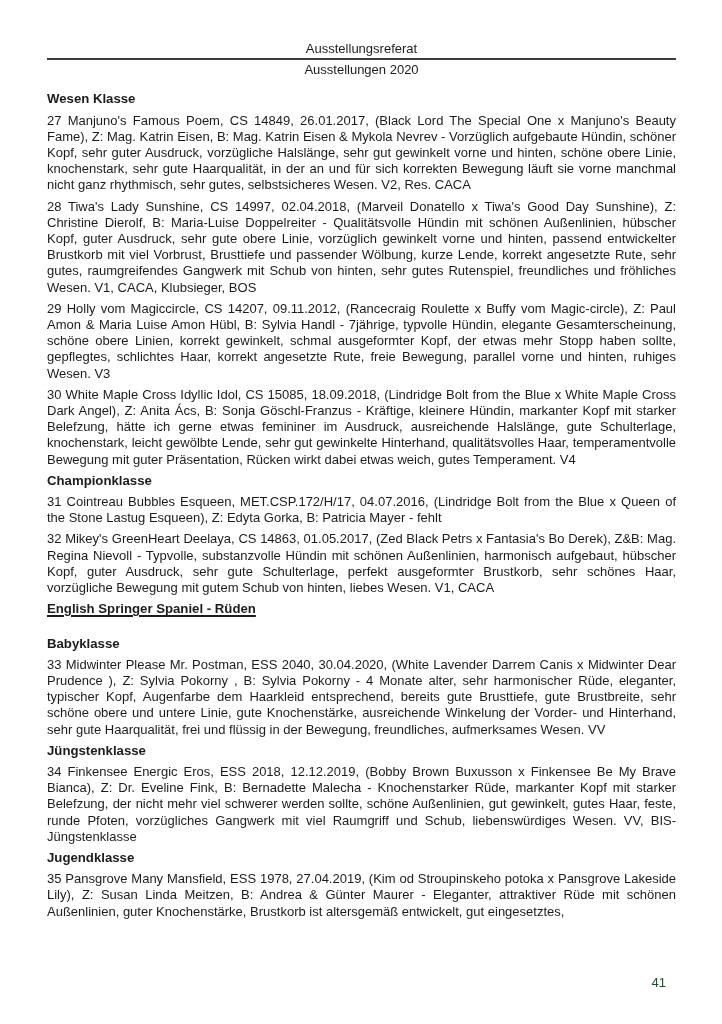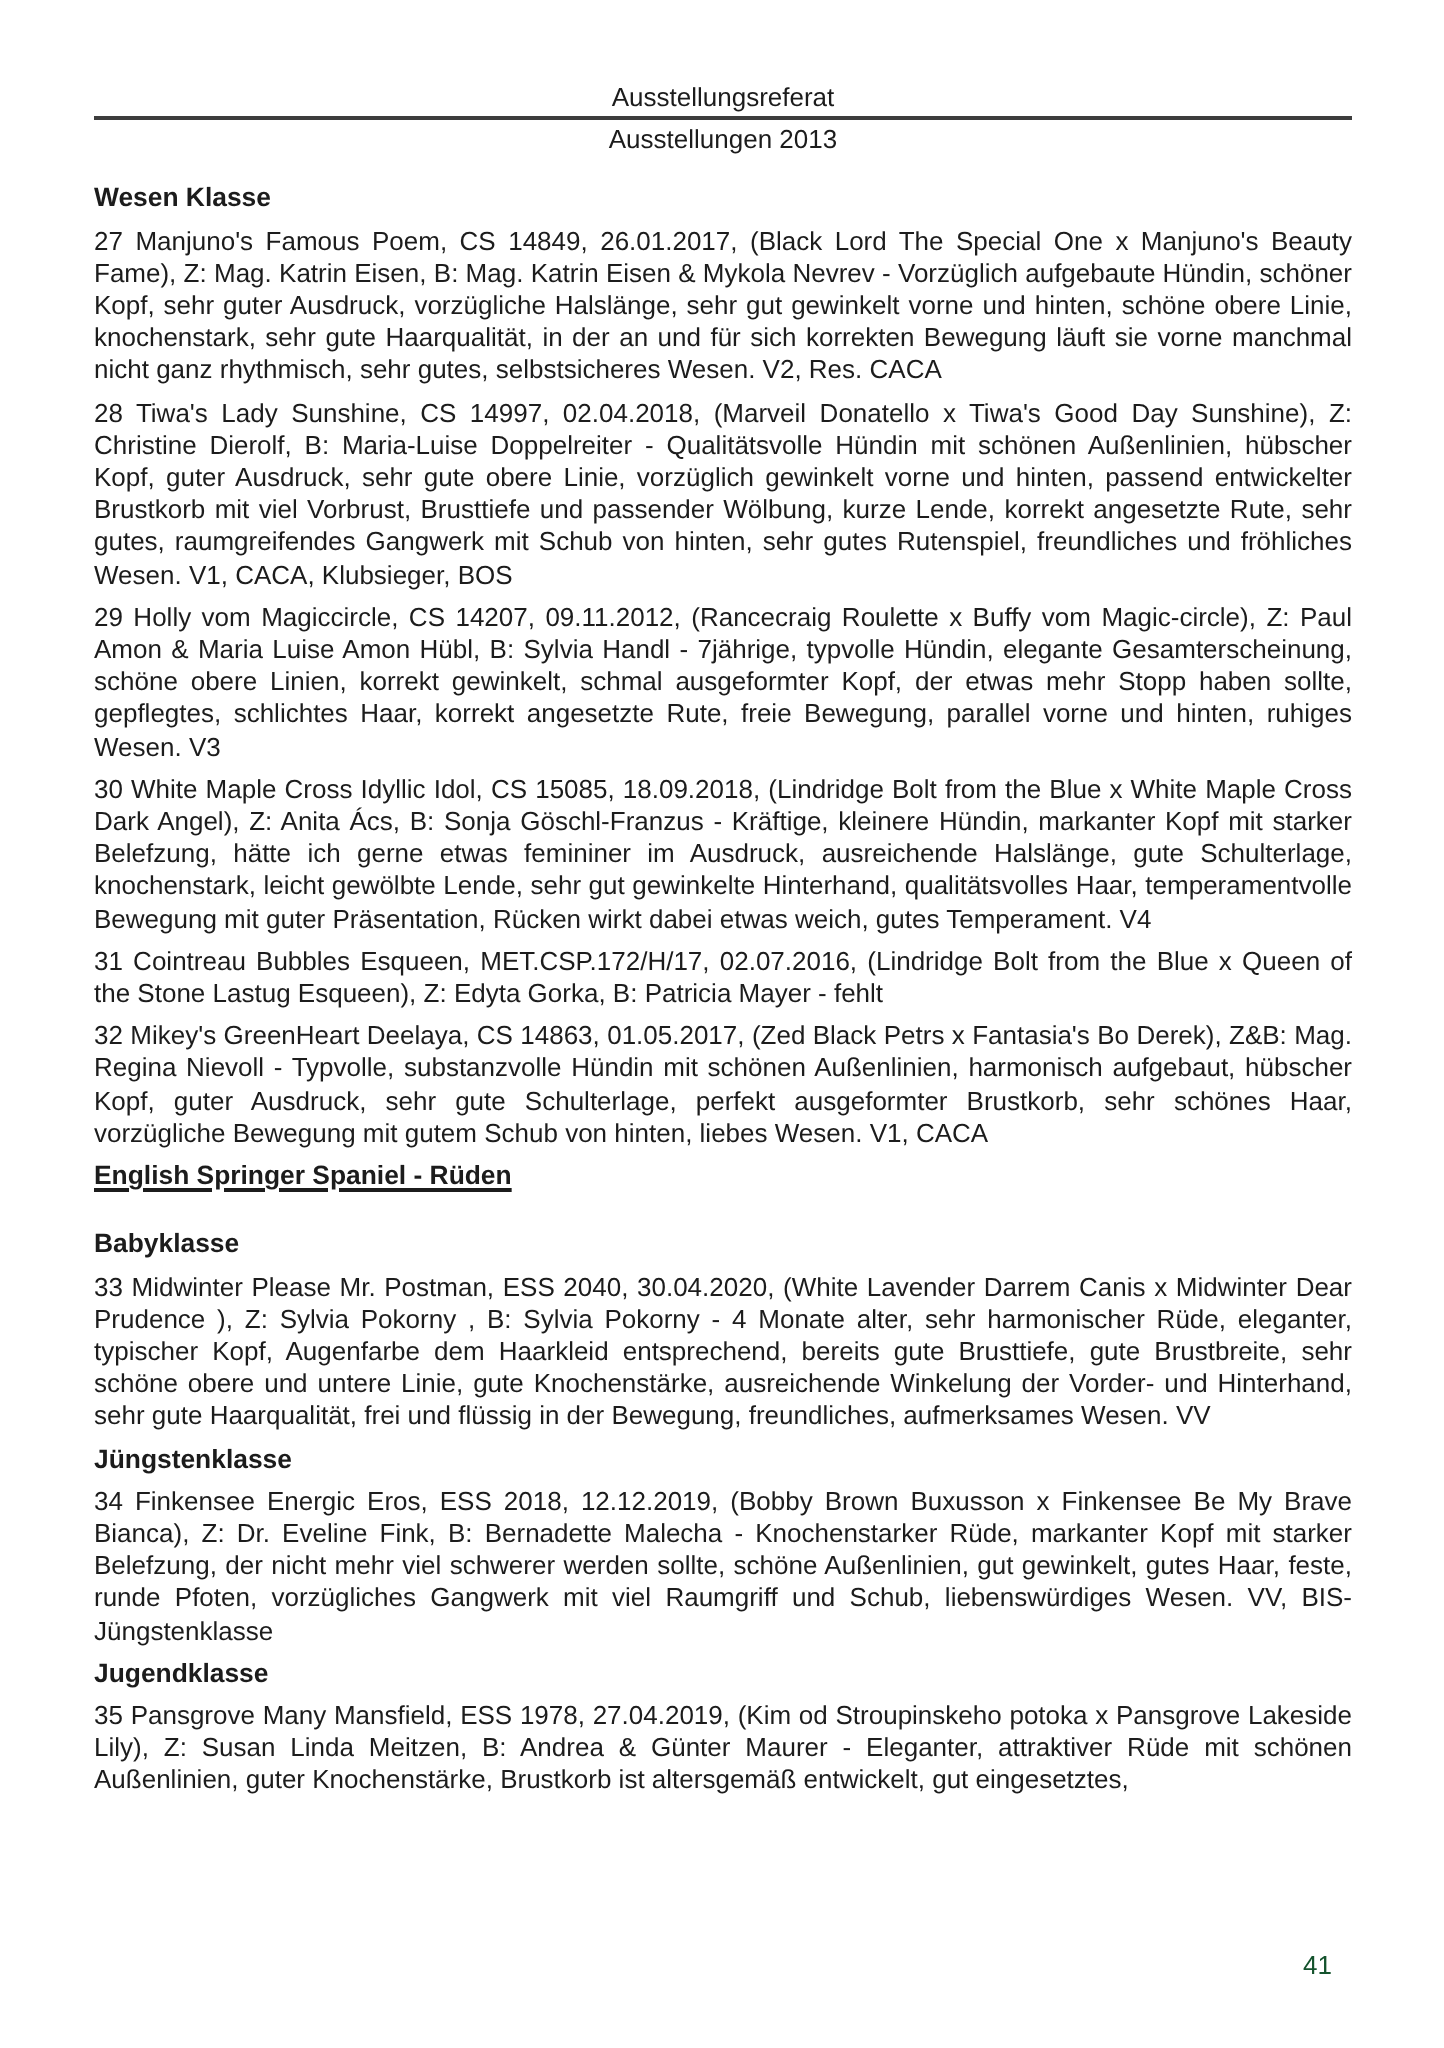--- a/index.html
+++ b/index.html
@@ -61,30 +61,31 @@
   }
 </style>
 </head>
 <body>
 
 <div class="page">
 
   <div class="doc-header">
     <div class="hdr-line">Ausstellungsreferat</div>
     <div class="hdr-rule"></div>
-    <div class="hdr-line">Ausstellungen 2013</div>
+    <div class="hdr-line">Ausstellungen 2020</div>
   </div>
 
   <div class="doc-body">
       <div class="class-heading">Wesen Klasse</div>
       <p class="entry">27 Manjuno's Famous Poem, CS 14849, 26.01.2017, (Black Lord The Special One x Manjuno's Beauty Fame), Z: Mag. Katrin Eisen, B: Mag. Katrin Eisen &amp; Mykola Nevrev - Vorzüglich aufgebaute Hündin, schöner Kopf, sehr guter Ausdruck, vorzügliche Halslänge, sehr gut gewinkelt vorne und hinten, schöne obere Linie, knochenstark, sehr gute Haarqualität, in der an und für sich korrekten Bewegung läuft sie vorne manchmal nicht ganz rhythmisch, sehr gutes, selbstsicheres Wesen. V2, Res. CACA</p>
       <p class="entry">28 Tiwa's Lady Sunshine, CS 14997, 02.04.2018, (Marveil Donatello x Tiwa's Good Day Sunshine), Z: Christine Dierolf, B: Maria-Luise Doppelreiter - Qualitätsvolle Hündin mit schönen Außenlinien, hübscher Kopf, guter Ausdruck, sehr gute obere Linie, vorzüglich gewinkelt vorne und hinten, pas­send entwickelter Brustkorb mit viel Vorbrust, Brusttiefe und passender Wölbung, kurze Lende, korrekt angesetzte Rute, sehr gutes, raumgreifendes Gangwerk mit Schub von hinten, sehr gutes Rutenspiel, freundliches und fröhliches Wesen. V1, CACA, Klubsieger, BOS</p>
       <p class="entry">29 Holly vom Magiccircle, CS 14207, 09.11.2012, (Rancecraig Roulette x Buffy vom Magic-circle), Z: Paul Amon &amp; Maria Luise Amon Hübl, B: Sylvia Handl - 7jährige, typvolle Hündin, elegante Gesamt­erscheinung, schöne obere Linien, korrekt gewinkelt, schmal ausgeformter Kopf, der etwas mehr Stopp haben sollte, gepflegtes, schlichtes Haar, korrekt angesetzte Rute, freie Bewegung, parallel vorne und hinten, ruhiges Wesen. V3</p>
       <p class="entry">30 White Maple Cross Idyllic Idol, CS 15085, 18.09.2018, (Lindridge Bolt from the Blue x White Maple Cross Dark Angel), Z: Anita Ács, B: Sonja Göschl-Franzus - Kräftige, kleinere Hündin, mar­kanter Kopf mit starker Belefzung, hätte ich gerne etwas femininer im Ausdruck, ausreichende Hals­länge, gute Schulterlage, knochenstark, leicht gewölbte Lende, sehr gut gewinkelte Hinterhand, qualitätsvolles Haar, temperamentvolle Bewegung mit guter Präsentation, Rücken wirkt dabei etwas weich, gutes Temperament. V4</p>
-      <p class="entry">31 Cointreau Bubbles Esqueen, MET.CSP.172/H/17, 02.07.2016, (Lindridge Bolt from the Blue x Queen of the Stone Lastug Esqueen), Z: Edyta Gorka, B: Patricia Mayer - fehlt</p>
+      <div class="class-heading">Championklasse</div>
+      <p class="entry">31 Cointreau Bubbles Esqueen, MET.CSP.172/H/17, 04.07.2016, (Lindridge Bolt from the Blue x Queen of the Stone Lastug Esqueen), Z: Edyta Gorka, B: Patricia Mayer - fehlt</p>
       <p class="entry">32 Mikey's GreenHeart Deelaya, CS 14863, 01.05.2017, (Zed Black Petrs x Fantasia's Bo Derek), Z&amp;B: Mag. Regina Nievoll - Typvolle, substanzvolle Hündin mit schönen Außenlinien, harmonisch aufgebaut, hübscher Kopf, guter Ausdruck, sehr gute Schulterlage, perfekt ausgeformter Brustkorb, sehr schönes Haar, vorzügliche Bewegung mit gutem Schub von hinten, liebes Wesen. V1, CACA</p>
       <div class="breed-heading">English Springer Spaniel - Rüden</div>
       <div class="class-heading">Babyklasse</div>
       <p class="entry">33 Midwinter Please Mr. Postman, ESS 2040, 30.04.2020, (White Lavender Darrem Canis  x Midwinter Dear Prudence ), Z: Sylvia Pokorny , B: Sylvia Pokorny - 4 Monate alter, sehr harmoni­scher Rüde, eleganter, typischer Kopf, Augenfarbe dem Haarkleid entsprechend, bereits gute Brust­tiefe, gute Brustbreite, sehr schöne obere und untere Linie, gute Knochenstärke, ausreichende Winkelung der Vorder- und Hinterhand, sehr gute Haarqualität, frei und flüssig in der Bewegung, freundliches, aufmerksames Wesen. VV</p>
       <div class="class-heading">Jüngstenklasse</div>
       <p class="entry">34 Finkensee Energic Eros, ESS 2018, 12.12.2019, (Bobby Brown Buxusson x Finkensee Be My Brave Bianca), Z: Dr. Eveline Fink, B: Bernadette Malecha - Knochenstarker Rüde, markanter Kopf mit starker Belefzung, der nicht mehr viel schwerer werden sollte, schöne Außenlinien, gut gewinkelt, gutes Haar, feste, runde Pfoten, vorzügliches Gangwerk mit viel Raumgriff und Schub, liebenswürdi­ges Wesen. VV, BIS-Jüngstenklasse</p>
       <div class="class-heading">Jugendklasse</div>
       <p class="entry">35 Pansgrove Many Mansfield, ESS 1978, 27.04.2019, (Kim od Stroupinskeho potoka x Pansgrove Lakeside Lily), Z: Susan Linda Meitzen, B: Andrea &amp; Günter Maurer - Eleganter, attraktiver Rüde mit schönen Außenlinien, guter Knochenstärke, Brustkorb ist altersgemäß entwickelt, gut eingesetztes,</p>
     </div>
 

